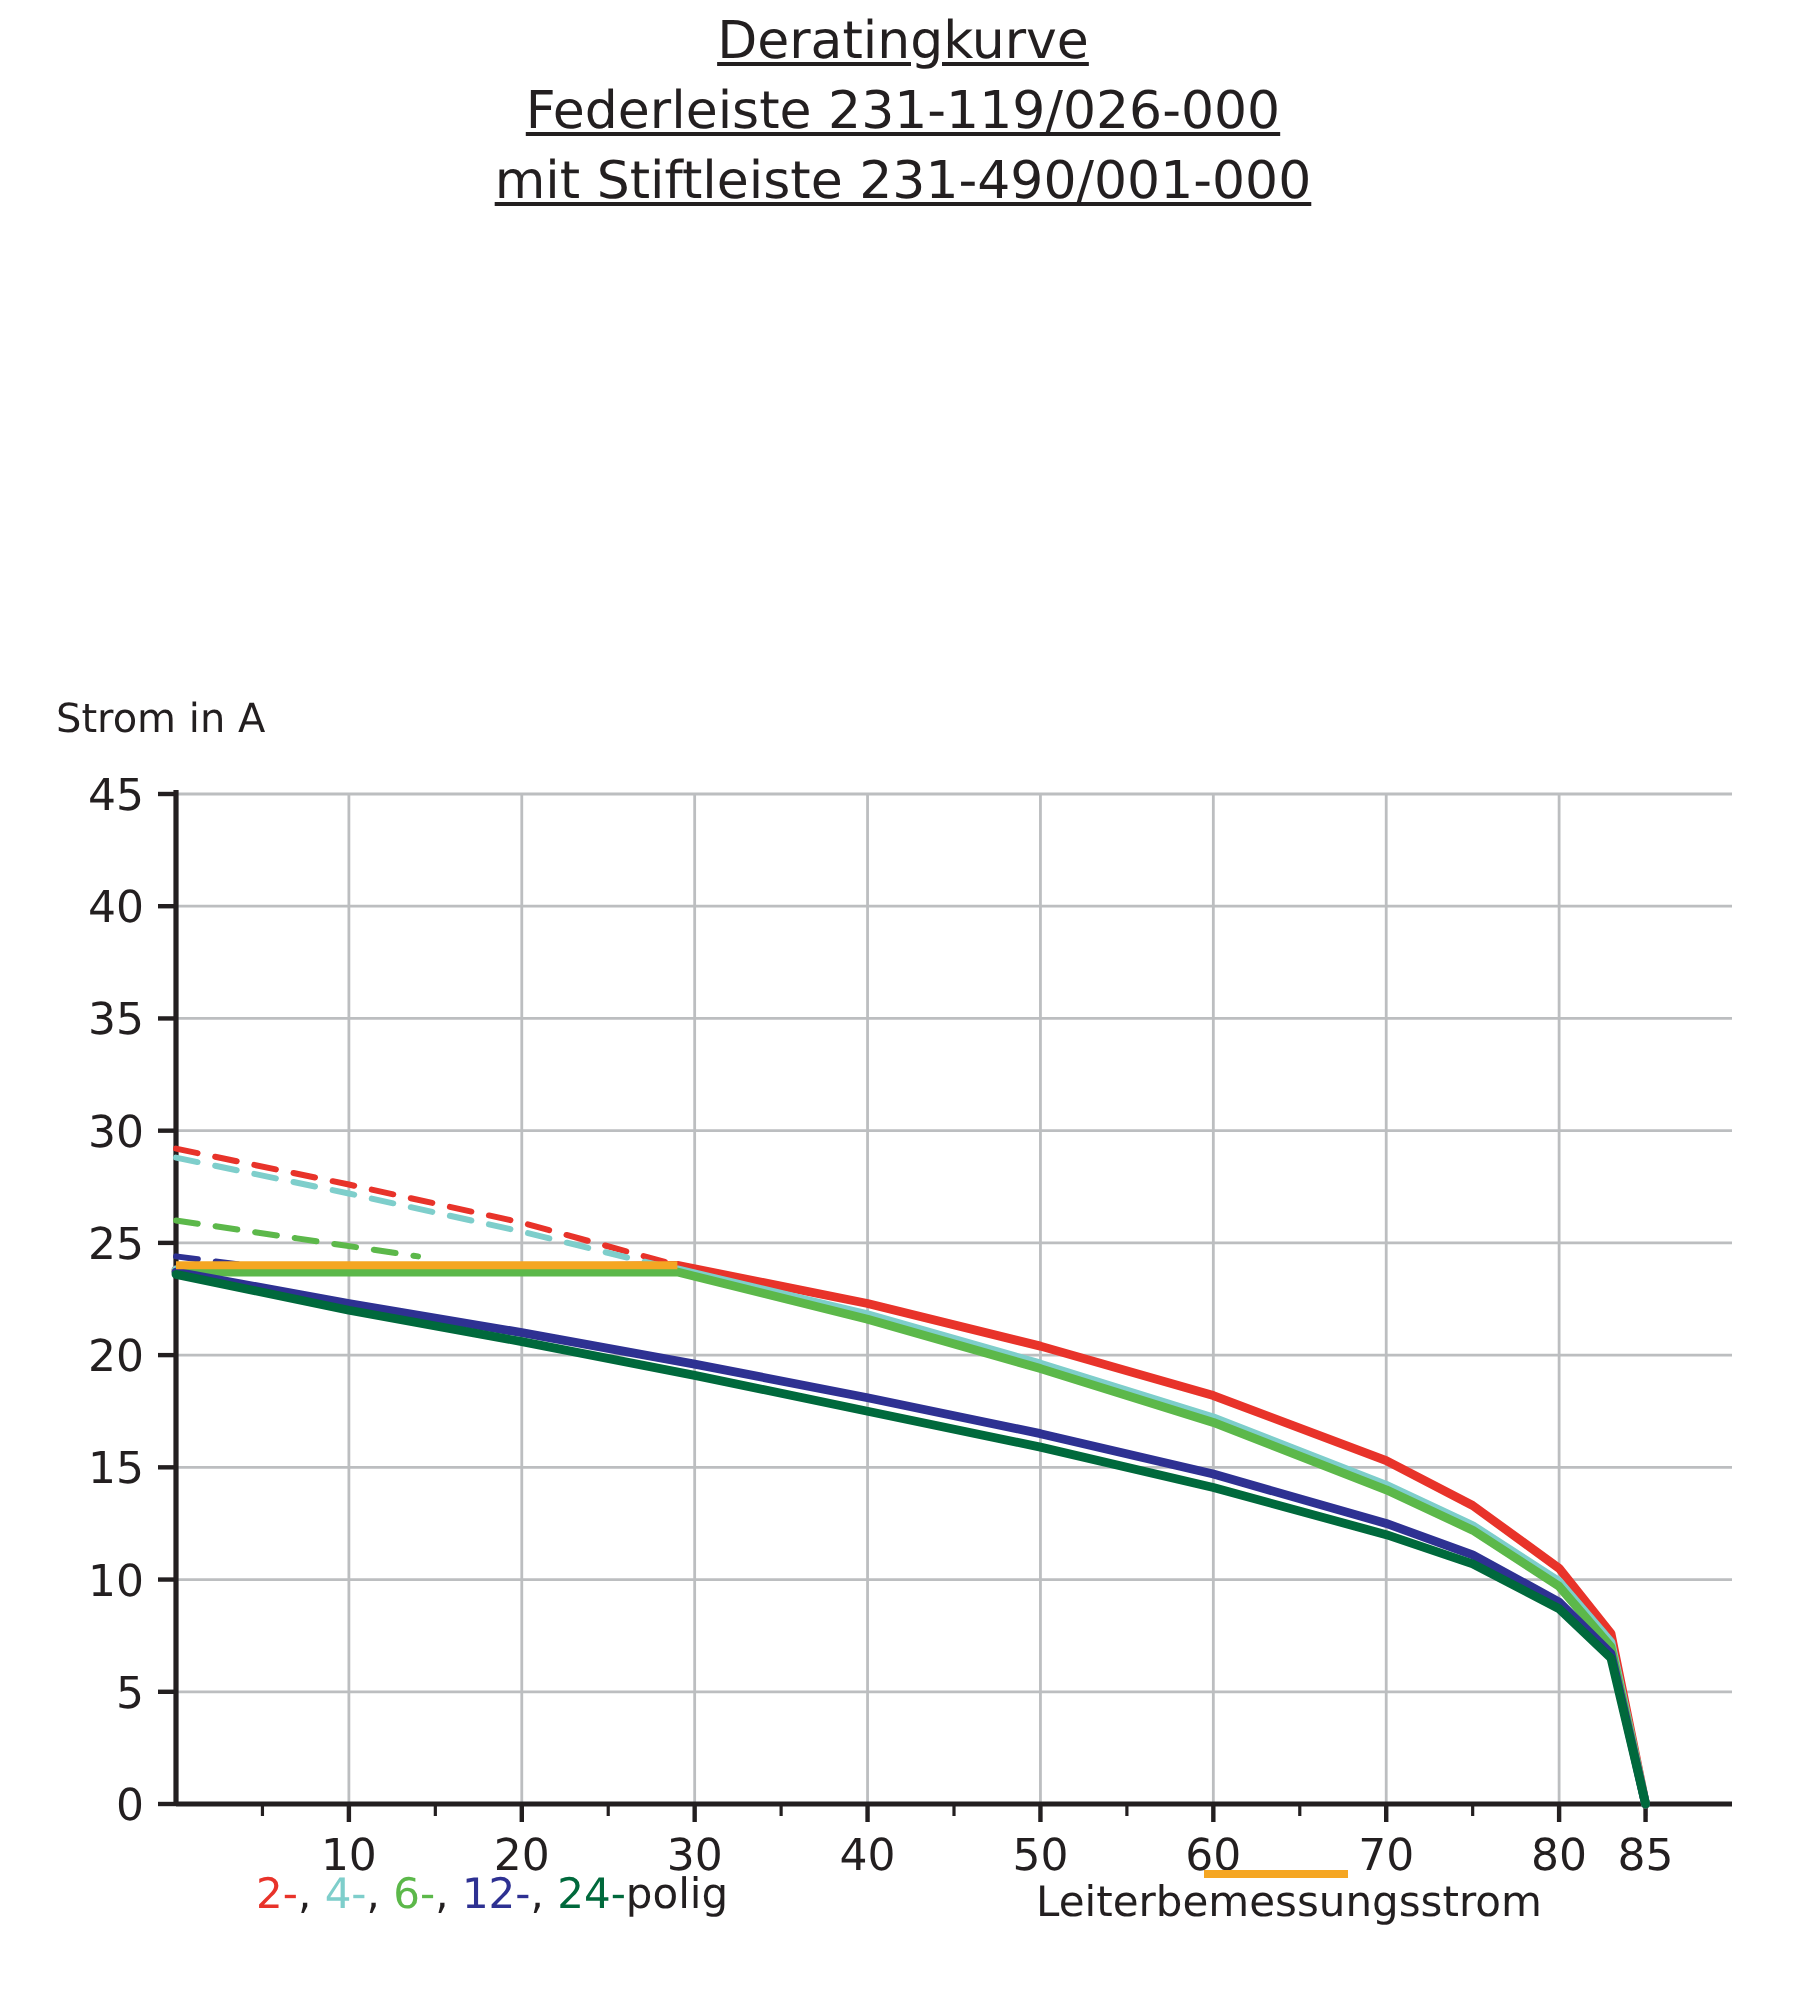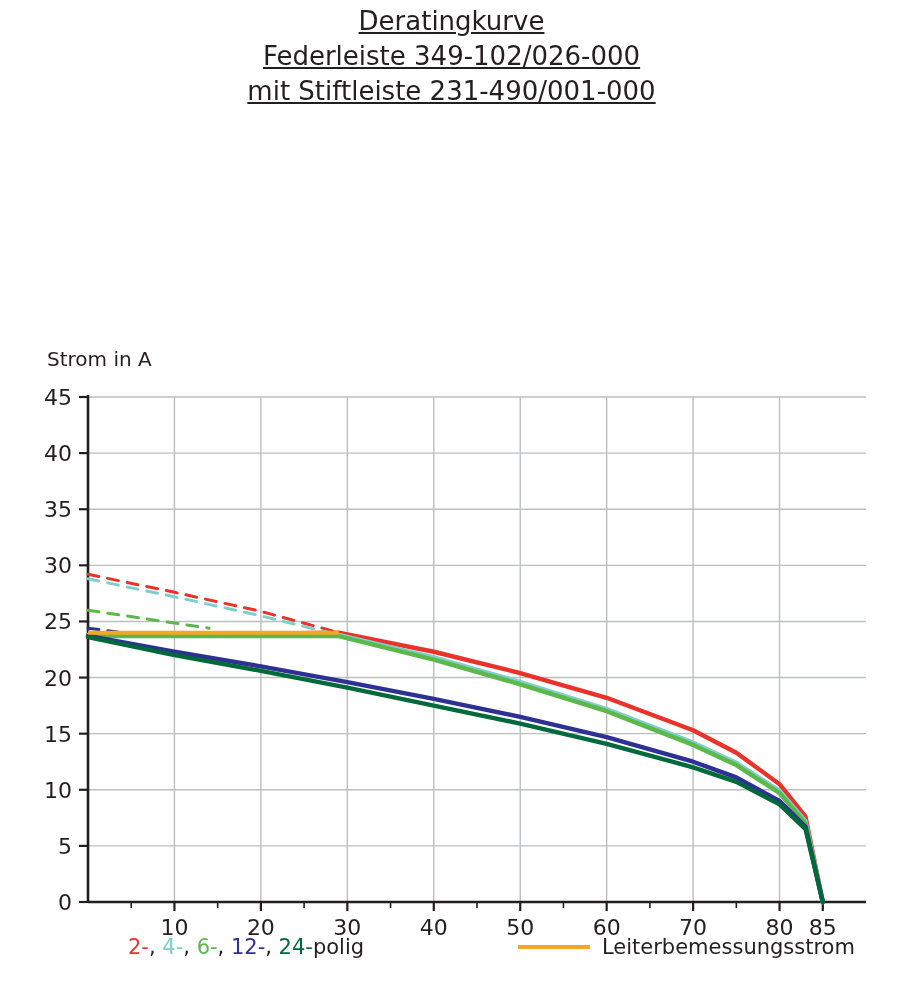--- a/index.html
+++ b/index.html
@@ -31,21 +31,21 @@
     font-size: 16px;
     vertical-align: super;
   }
   .chart-area {
     position: relative;
     width: 903px;
     height: 640px;
   }
   .axis-label-y {
     position: absolute;
-    left: 47px;
+    left: 28px;
     top: 238px;
     font-size: 20px;
     color: #231f20;
   }
   #plot-svg {
     position: absolute;
     left: 0;
     top: 0;
   }
   .legend {
@@ -70,40 +70,41 @@
   .legend-series .c24 { color: #00693c; }
   .legend-series .cpolig { color: #231f20; }
   .legend-current {
     position: absolute;
     left: 518px;
     top: 0;
     font-size: 21px;
     white-space: nowrap;
     display: flex;
     align-items: center;
+    flex-direction: column;
   }
   .legend-current .swatch {
     display: inline-block;
     width: 72px;
     height: 4px;
     background: #f5a623;
     margin-right: 12px;
   }
   .tick-text {
     font-size: 22px;
     fill: #231f20;
     font-family: "DejaVu Sans", sans-serif;
   }
 </style>
 </head>
 <body>
 
 <div class="title-block">
   <div class="title-line">Deratingkurve</div>
-  <div class="title-line">Federleiste 349-102/026-000</div>
+  <div class="title-line">Federleiste 231-119/026-000</div>
   <div class="title-line">mit Stiftleiste 231-490/001-000</div>
 </div>
 
 <div class="chart-area">
   <div class="axis-label-y">Strom in A</div>
   <svg id="plot-svg" width="903" height="900">
       <line x1="174.44444444444446" y1="288" x2="174.44444444444446" y2="793" stroke="#bcbec0" stroke-width="1.4"></line>
       <line x1="260.8888888888889" y1="288" x2="260.8888888888889" y2="793" stroke="#bcbec0" stroke-width="1.4"></line>
       <line x1="347.3333333333333" y1="288" x2="347.3333333333333" y2="793" stroke="#bcbec0" stroke-width="1.4"></line>
       <line x1="433.77777777777777" y1="288" x2="433.77777777777777" y2="793" stroke="#bcbec0" stroke-width="1.4"></line>

